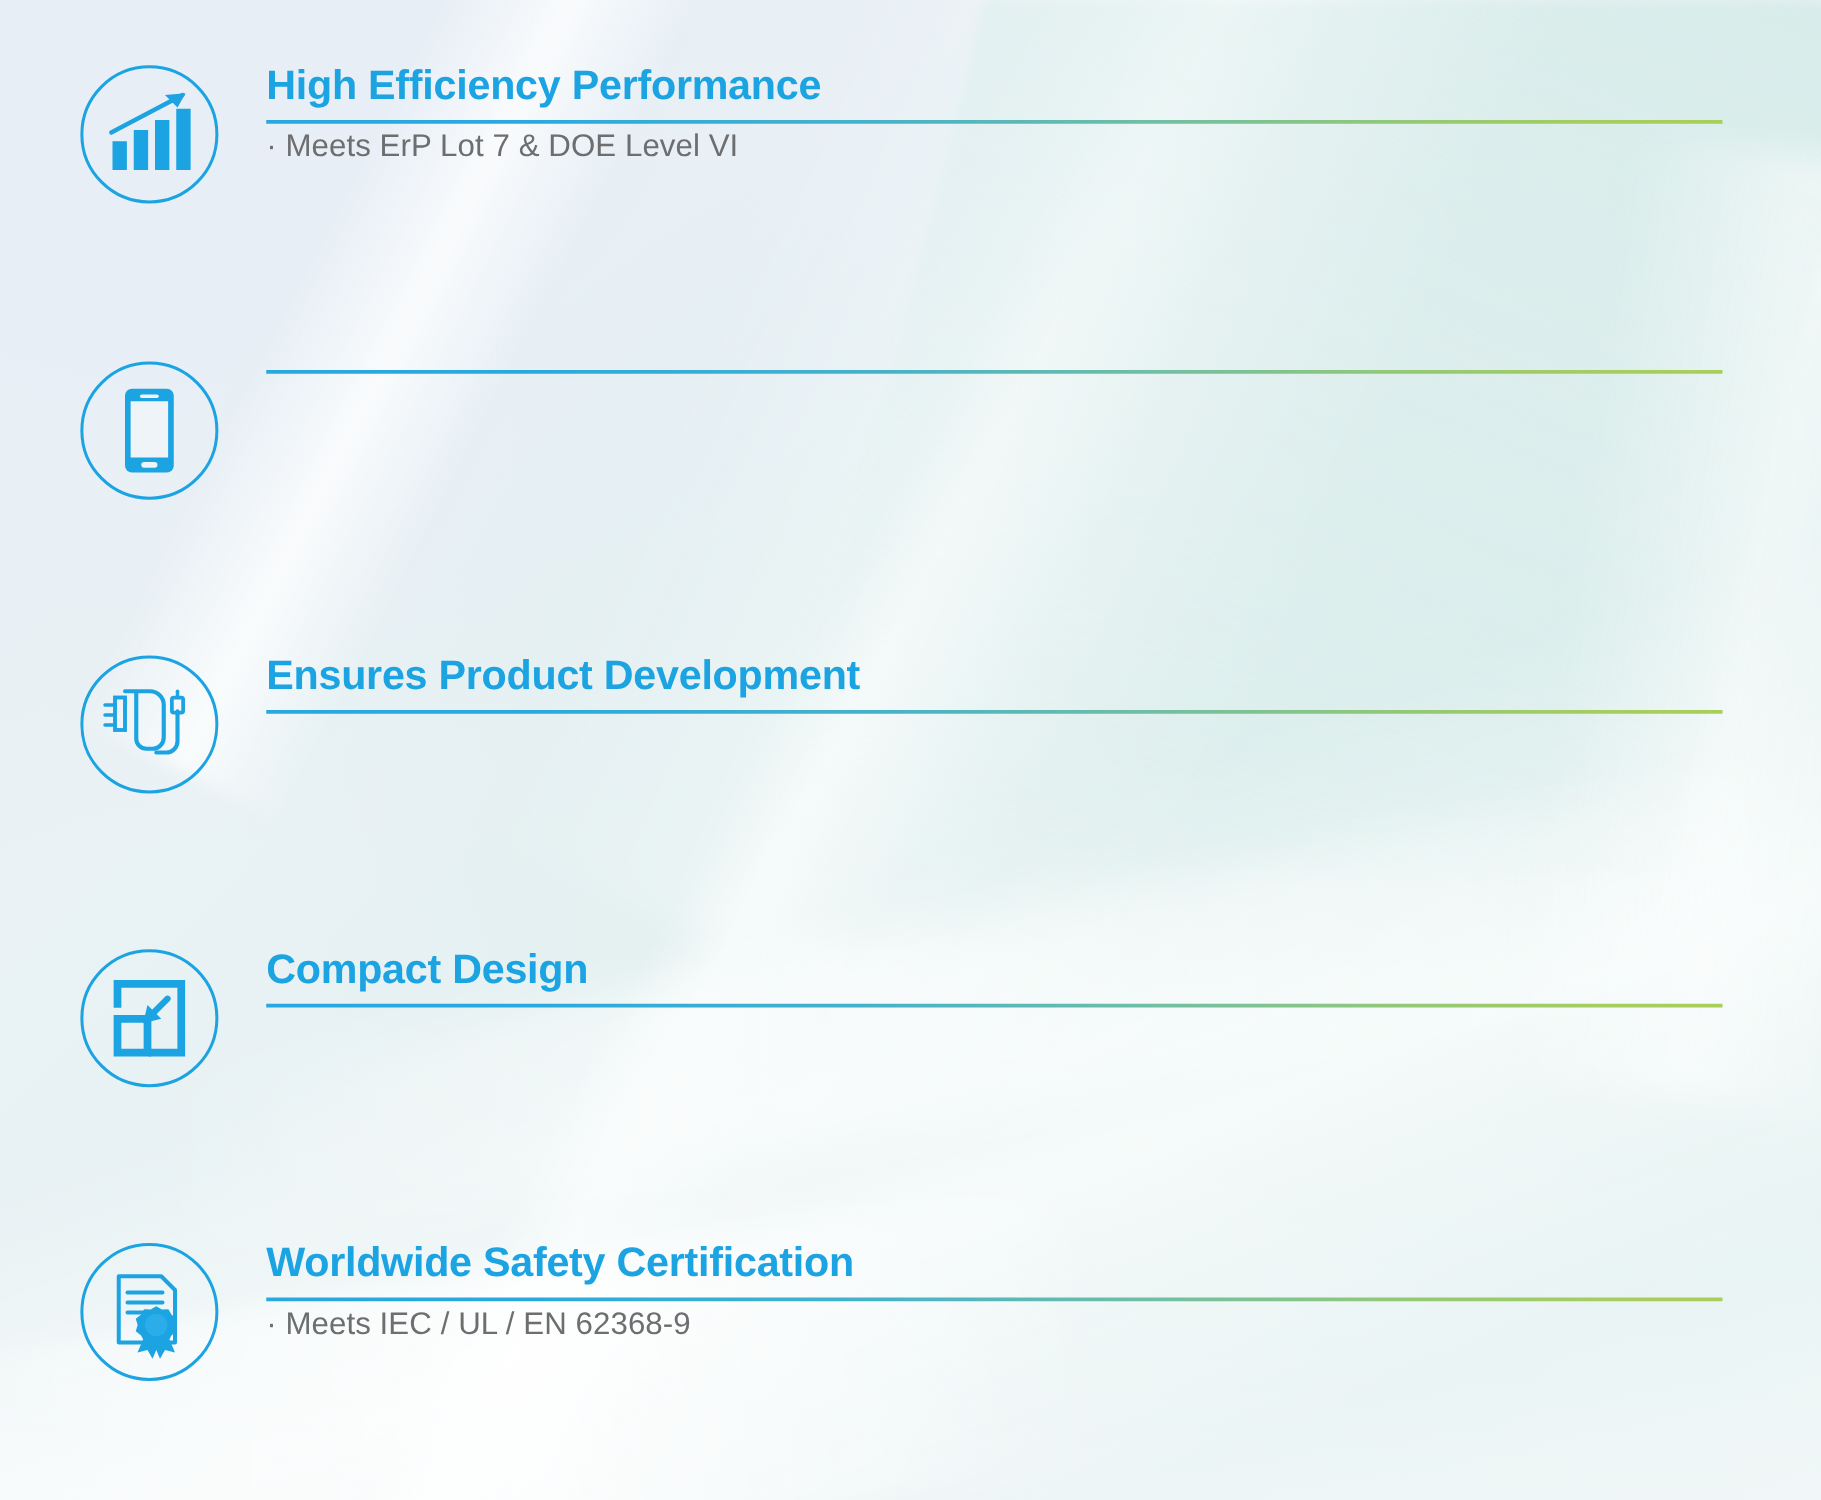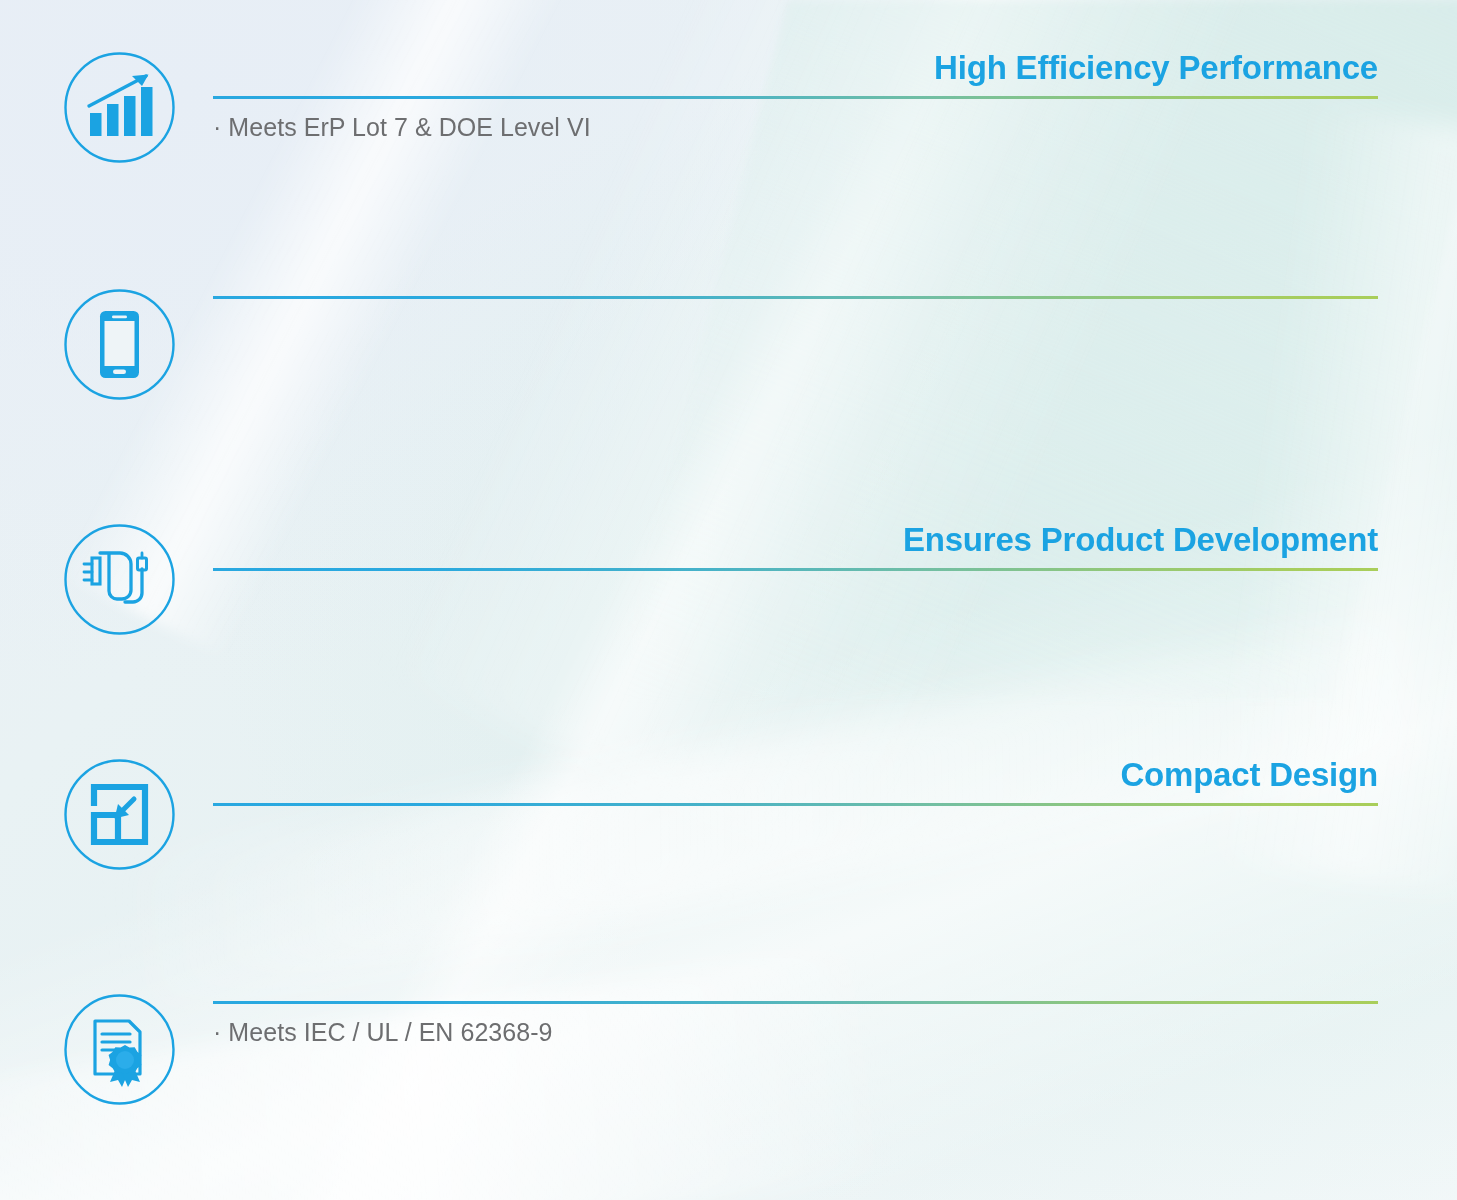--- a/index.html
+++ b/index.html
@@ -82,38 +82,37 @@
 
   .feature-body { position:absolute; left:213px; top:0; width:1165px; }
 
   .feature-title {
     font-size:33px;
     font-weight:bold;
     color:#1ba3e2;
     letter-spacing:-0.2px;
     line-height:1.12;
     white-space:nowrap;
-    text-align:right;
   }
 
   .rule {
     margin-top:9px;
     height:3px;
     width:1165px;
     background:linear-gradient(90deg,
       #29a8e0 0%,
       #2aa9df 18%,
       #46b2c9 42%,
       #73bfa2 62%,
       #93c877 78%,
       #a6cd5f 92%,
       #a9ce5a 100%);
   }
 
-  .feature-lines { margin-top:10px; }
+  .feature-lines { }
 
   .feature-line {
     font-size:25px;
     color:#6d6e70;
     line-height:1.44;
     letter-spacing:0.05px;
     white-space:pre-wrap;
   }
 </style>
 </head>
@@ -208,20 +207,21 @@
           <circle cx="57.5" cy="57.5" r="54" fill="none" stroke="#1ba3e2" stroke-width="2.4"></circle>
           <path d="M33 29 h34 l11 11 v42 h-45 z" fill="none" stroke="#1ba3e2" stroke-width="3.2" stroke-linejoin="round"></path>
           <path d="M40 42 h28 M40 50 h28 M40 58 h20" stroke="#1ba3e2" stroke-width="3.2" stroke-linecap="round"></path>
           <path d="M54 76 l-6 14 l8 -2 l4 7 l6 -14 z" fill="#1ba3e2"></path>
           <path d="M72 76 l6 14 l-8 -2 l-4 7 l-6 -14 z" fill="#1ba3e2"></path>
           <path d="M63 53 l4.5 2.6 l5.2 -0.3 l2.6 4.5 l4.1 3.2 l-1.5 5 l1.5 5 l-4.1 3.2 l-2.6 4.5 l-5.2 -0.3 l-4.5 2.6 l-4.5 -2.6 l-5.2 0.3 l-2.6 -4.5 l-4.1 -3.2 l1.5 -5 l-1.5 -5 l4.1 -3.2 l2.6 -4.5 l5.2 0.3 z" fill="#1ba3e2"></path>
           <circle cx="63" cy="68" r="9" fill="#2badea"></circle>
         </svg>
       </div>
       <div class="feature-body">
+        <div class="feature-title">Worldwide Safety Certification</div>
         <div class="rule"></div>
         <div class="feature-lines">
           <div class="feature-line">· Meets IEC / UL / EN 62368-9</div>
         </div>
       </div>
     </div>
 
   </div>
 </div>
 

